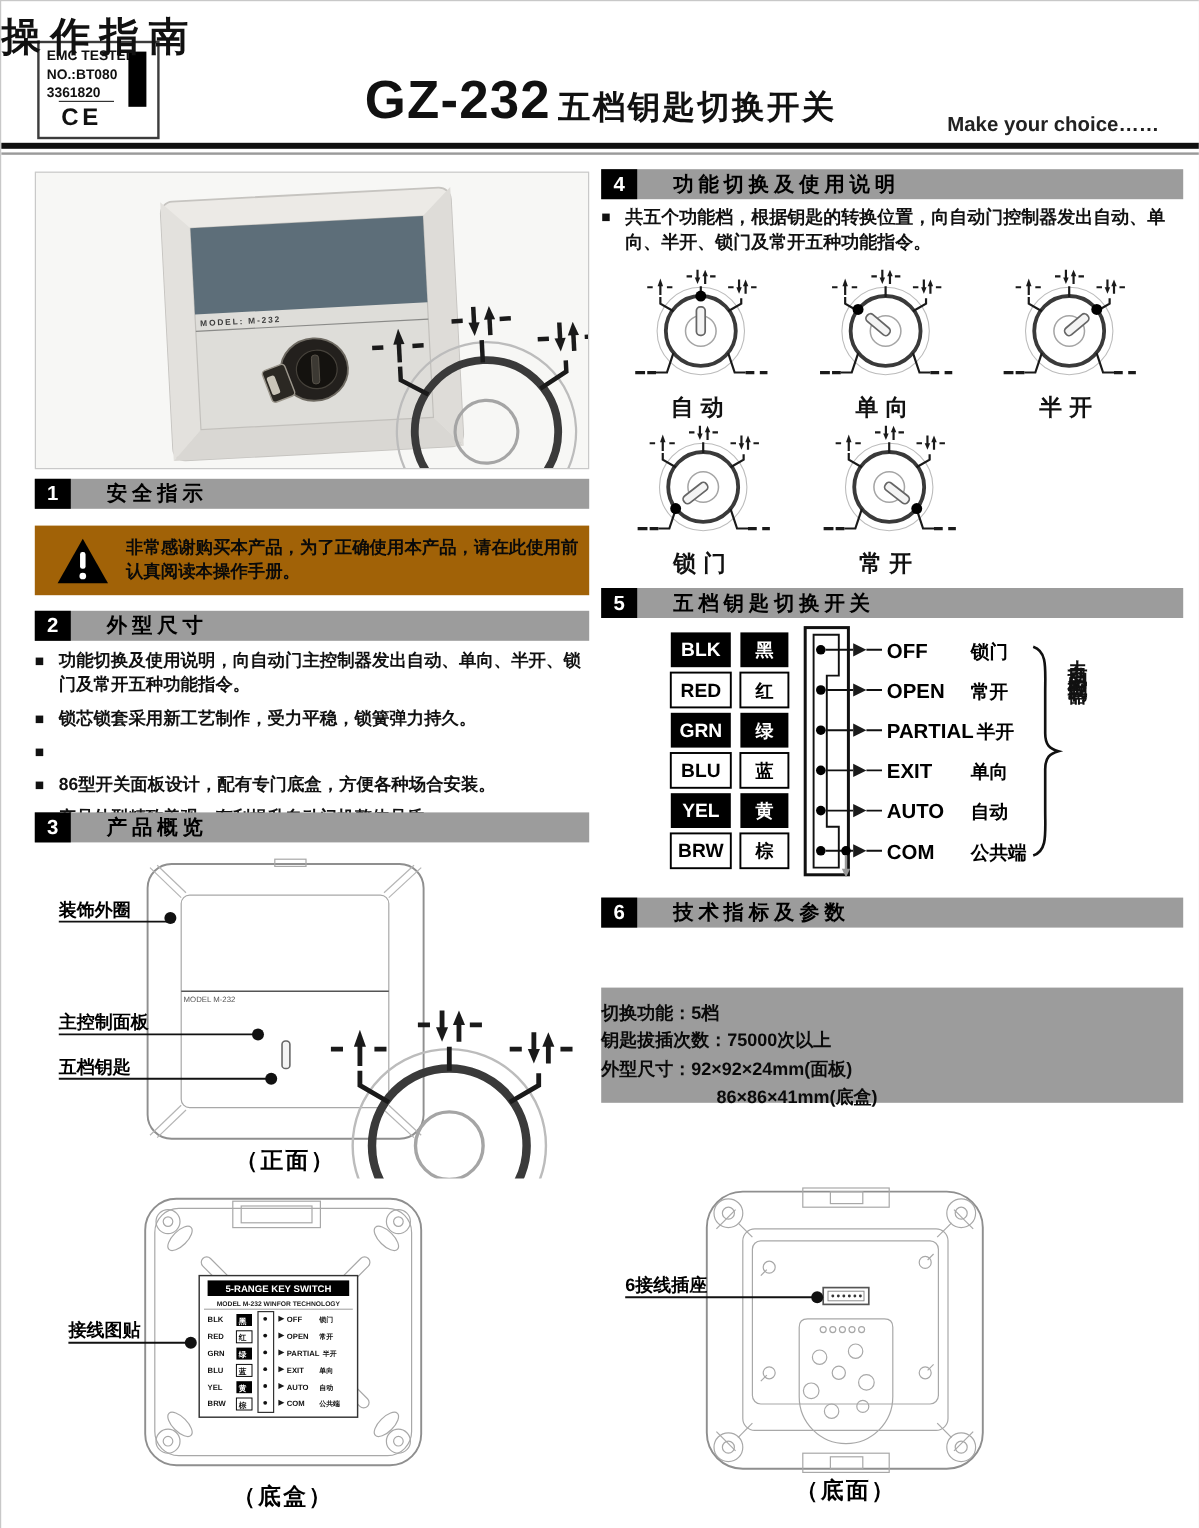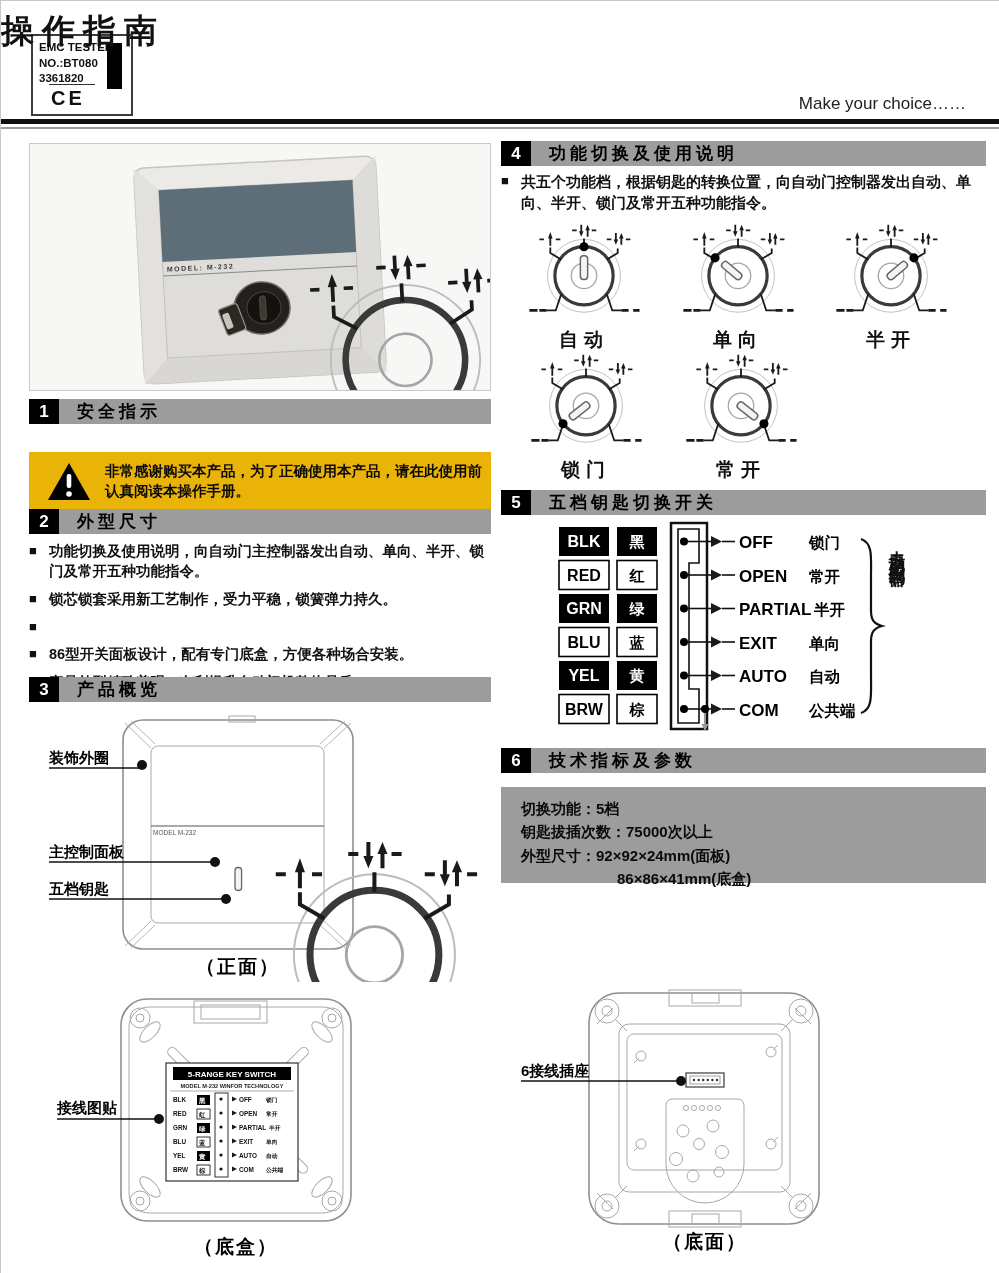--- a/index.html
+++ b/index.html
@@ -6,53 +6,53 @@
   .page{position:relative;width:999px;height:1273px;margin:0 auto;background:#ffffff;
         border:1px solid #c8c8c8;font-family:"Liberation Sans","DejaVu Sans",sans-serif;
         color:#111;overflow:hidden;}
   .abs{position:absolute;}
 
   
   .doc-title{left:0;top:8px;width:100%;text-align:left;font-size:33px;font-weight:bold;letter-spacing:8px;}
   .model-line{left:0;top:58px;width:100%;text-align:center;white-space:nowrap;}
   .model-logo{font-size:44px;font-weight:900;letter-spacing:1px;display:inline-block;transform:scaleY(1.02);}
   .model-sub{font-size:27px;font-weight:bold;letter-spacing:2px;margin-left:6px;}
-  .tagline{right:34px;top:93px;font-size:17px;font-weight:normal;color:#222;}
+  .tagline{right:34px;top:93px;font-size:17px;font-weight:bold;color:#222;}
   .rule1{left:0;top:118px;width:999px;height:5px;background:#101010;}
   .rule2{left:0;top:126px;width:999px;height:2px;background:#9a9a9a;}
 
   .emc{left:30px;top:33px;width:102px;height:82px;border:2px solid #3c3c3c;background:#fff;
        padding:4px 6px;box-sizing:border-box;font-size:11.5px;font-weight:bold;line-height:1.35;}
   .emc .bar{position:absolute;right:9px;top:7px;width:15px;height:46px;background:#000;}
   .emc .ce{position:absolute;left:16px;bottom:2px;font-size:20px;letter-spacing:3px;
            border-top:1.5px solid #333;padding:0 10px 0 2px;font-weight:bold;}
 
   
   .secbar{height:25px;background:#9c9c9c;display:flex;align-items:center;}
   .sec-num{width:30px;height:25px;background:#000;color:#fff;font-size:17px;font-weight:bold;
            display:flex;align-items:center;justify-content:center;flex:0 0 30px;}
-  .sec-title{font-size:17px;font-weight:bold;letter-spacing:4px;padding-left:18px;color:#000;}
+  .sec-title{font-size:17px;font-weight:bold;letter-spacing:4px;padding-left:30px;color:#000;}
 
   
   .photo-box{left:28px;top:142px;width:462px;height:248px;background:#f7f7f5;border:1px solid #c9c9c9;box-sizing:border-box;}
-  .warnbox{left:28px;top:451px;width:462px;height:58px;background:#eab308;}
+  .warnbox{left:28px;top:437px;width:462px;height:58px;background:#a16207;}
   .warn-text{position:absolute;left:76px;top:9px;width:378px;font-size:14.5px;font-weight:bold;line-height:1.4;color:#0a0a0a;}
   .features{left:28px;top:540px;width:464px;}
   .feat{display:flex;margin-bottom:8px;font-size:14.5px;font-weight:bold;line-height:1.38;}
   .feat .sq{flex:0 0 20px;font-size:13px;padding-top:1px;}
 
   
   .s4para{left:500px;top:170px;width:484px;display:flex;font-size:15px;font-weight:bold;line-height:1.4;}
   .s4para .sq{flex:0 0 20px;font-size:13px;padding-top:1px;}
   .dial-block{width:124px;text-align:center;}
   .dial-svg{width:124px;height:102px;display:block;}
   .dial-cap{font-size:19px;font-weight:bold;letter-spacing:6px;margin-top:2px;}
 
-  .specbox{left:500px;top:786px;width:485px;height:96px;background:#9c9c9c;box-sizing:border-box;
-           padding:10px 0 0 20px;font-size:15px;font-weight:bold;line-height:1.55;color:#0a0a0a;}
+  .specbox{left:500px;top:822px;width:485px;height:96px;background:#9c9c9c;box-sizing:border-box;
+           padding:10px 0 0 0;font-size:15px;font-weight:bold;line-height:1.55;color:#0a0a0a;}
   .spec-indent{padding-left:96px;}
 
   .vtext{writing-mode:vertical-rl;text-orientation:upright;font-size:16.5px;font-weight:bold;
          letter-spacing:3px;line-height:1;}
 
   
   svg text{font-family:"Liberation Sans","DejaVu Sans",sans-serif;}
   .ln{stroke:#1a1a1a;stroke-width:2;fill:none;}
   .ln3{stroke:#1a1a1a;stroke-width:3;fill:none;}
   .fillb{fill:#1a1a1a;stroke:none;}
@@ -107,20 +107,23 @@
   </svg>
 
   <div class="abs emc">
     <div>EMC TESTED</div>
     <div>NO.:BT080</div>
     <div>3361820</div>
     <div class="bar"></div>
     <div class="ce">CE</div>
   </div>
   <div class="abs doc-title">操作指南</div>
+  <div class="abs model-line">
+    <span class="model-logo">GZ-232</span><span class="model-sub">五档钥匙切换开关</span>
+  </div>
   <div class="abs tagline">Make your choice……</div>
   <div class="abs rule1"></div>
   <div class="abs rule2"></div>
 
   <div class="abs photo-box">
     <svg width="460" height="246" viewBox="0 0 460 246">
       <g transform="translate(230,126) rotate(-3)">
         <rect x="-121" y="-108" width="242" height="216" rx="10" fill="#eceae6" stroke="#c6c4c0" stroke-width="1.5"></rect>
         <polygon points="-121,-108 -97,-85 -97,83 -121,108" fill="#e3e1dd"></polygon>
         <polygon points="121,-108 97,-85 97,83 121,108" fill="#dedcd8"></polygon>

